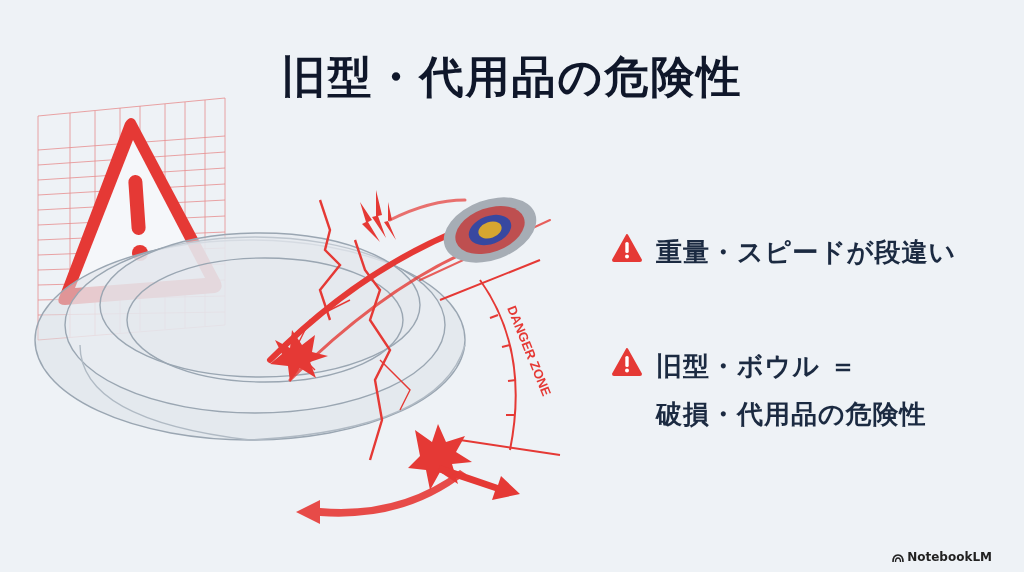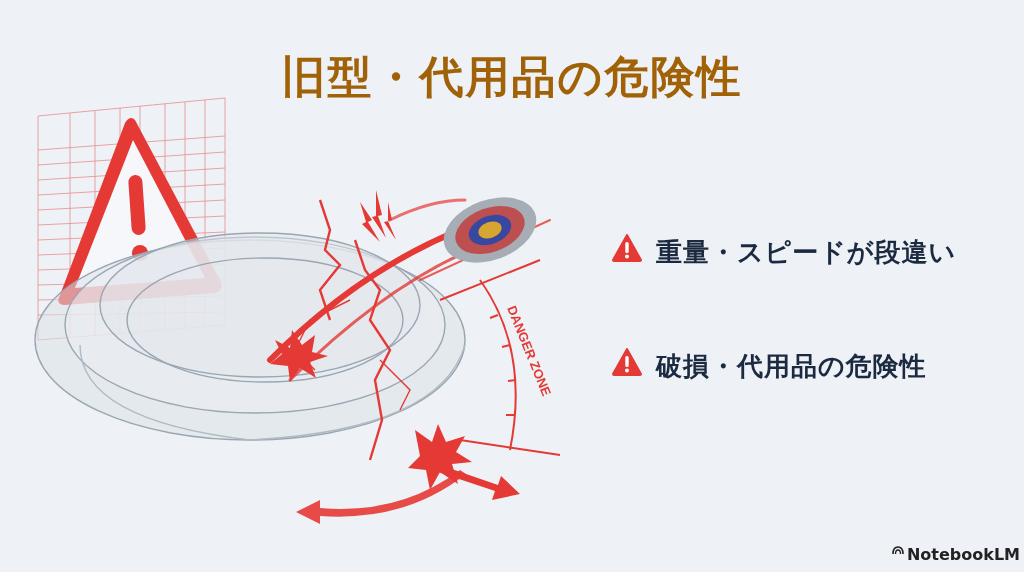--- a/index.html
+++ b/index.html
@@ -6,32 +6,32 @@
   body {
     width: 1024px; height: 572px; overflow: hidden;
     background: #eef2f6;
     font-family: "DejaVu Sans", "Liberation Sans", sans-serif;
     position: relative;
   }
   .slide { position: absolute; inset: 0; }
   .title {
     position: absolute; left: 0; right: 0; top: 48px;
     text-align: center; font-size: 44px; font-weight: bold;
-    color: #a16207; letter-spacing: 2px;
+    color: #0f172a; letter-spacing: 2px;
   }
   .illustration { position: absolute; left: 20px; top: 90px; width: 560px; height: 450px; }
   .bullets { position: absolute; left: 612px; top: 228px; }
   .bullet { display: flex; align-items: flex-start; margin-bottom: 66px; }
   .bullet .warn { width: 30px; height: 28px; margin-right: 14px; margin-top: 6px; flex: none; }
   .bullet .text { font-size: 26px; font-weight: bold; color: #1b2a41; line-height: 48px; letter-spacing: 1px; }
   .bullet .text span { display: block; }
   .brand {
-    position: absolute; right: 4px; bottom: 8px;
-    display: flex; 
-    font-size: 16px; font-weight: bold; color: #222;
+    position: absolute; right: 32px; bottom: 8px;
+    display: flex; align-items: center;
+    font-size: 12px; font-weight: bold; color: #222;
   }
   .brand svg { width: 12px; height: 9px; margin-right: 3px; }
 </style>
 </head>
 <body>
 
 <div class="slide">
   <div class="title">旧型・代用品の危険性</div>
 
   <svg class="illustration" viewBox="0 0 560 450">
@@ -136,20 +136,21 @@
         <span>重量・スピードが段違い</span>
       </div>
     </div>
     <div class="bullet">
       <svg class="warn" viewBox="0 0 30 28">
         <path d="M15 1 L29 26 Q29 27 28 27 L2 27 Q1 27 1 26 Z" fill="#e53935" stroke="#e53935" stroke-linejoin="round" stroke-width="2"></path>
         <rect x="13.3" y="8" width="3.4" height="11" rx="1.6" fill="#fff"></rect>
         <circle cx="15" cy="22.5" r="2" fill="#fff"></circle>
       </svg>
       <div class="text">
+        <span>旧型・ボウル ＝</span>
         <span>破損・代用品の危険性</span>
       </div>
     </div>
   </div>
 
   <div class="brand">
     <svg viewBox="0 0 12 9">
       <path d="M1 9 Q1 2 6 2 Q11 2 11 9" fill="none" stroke="#222" stroke-width="1.6"></path>
       <path d="M3.5 9 Q3.5 5 6 5 Q8.5 5 8.5 9" fill="none" stroke="#222" stroke-width="1.4"></path>
     </svg>

